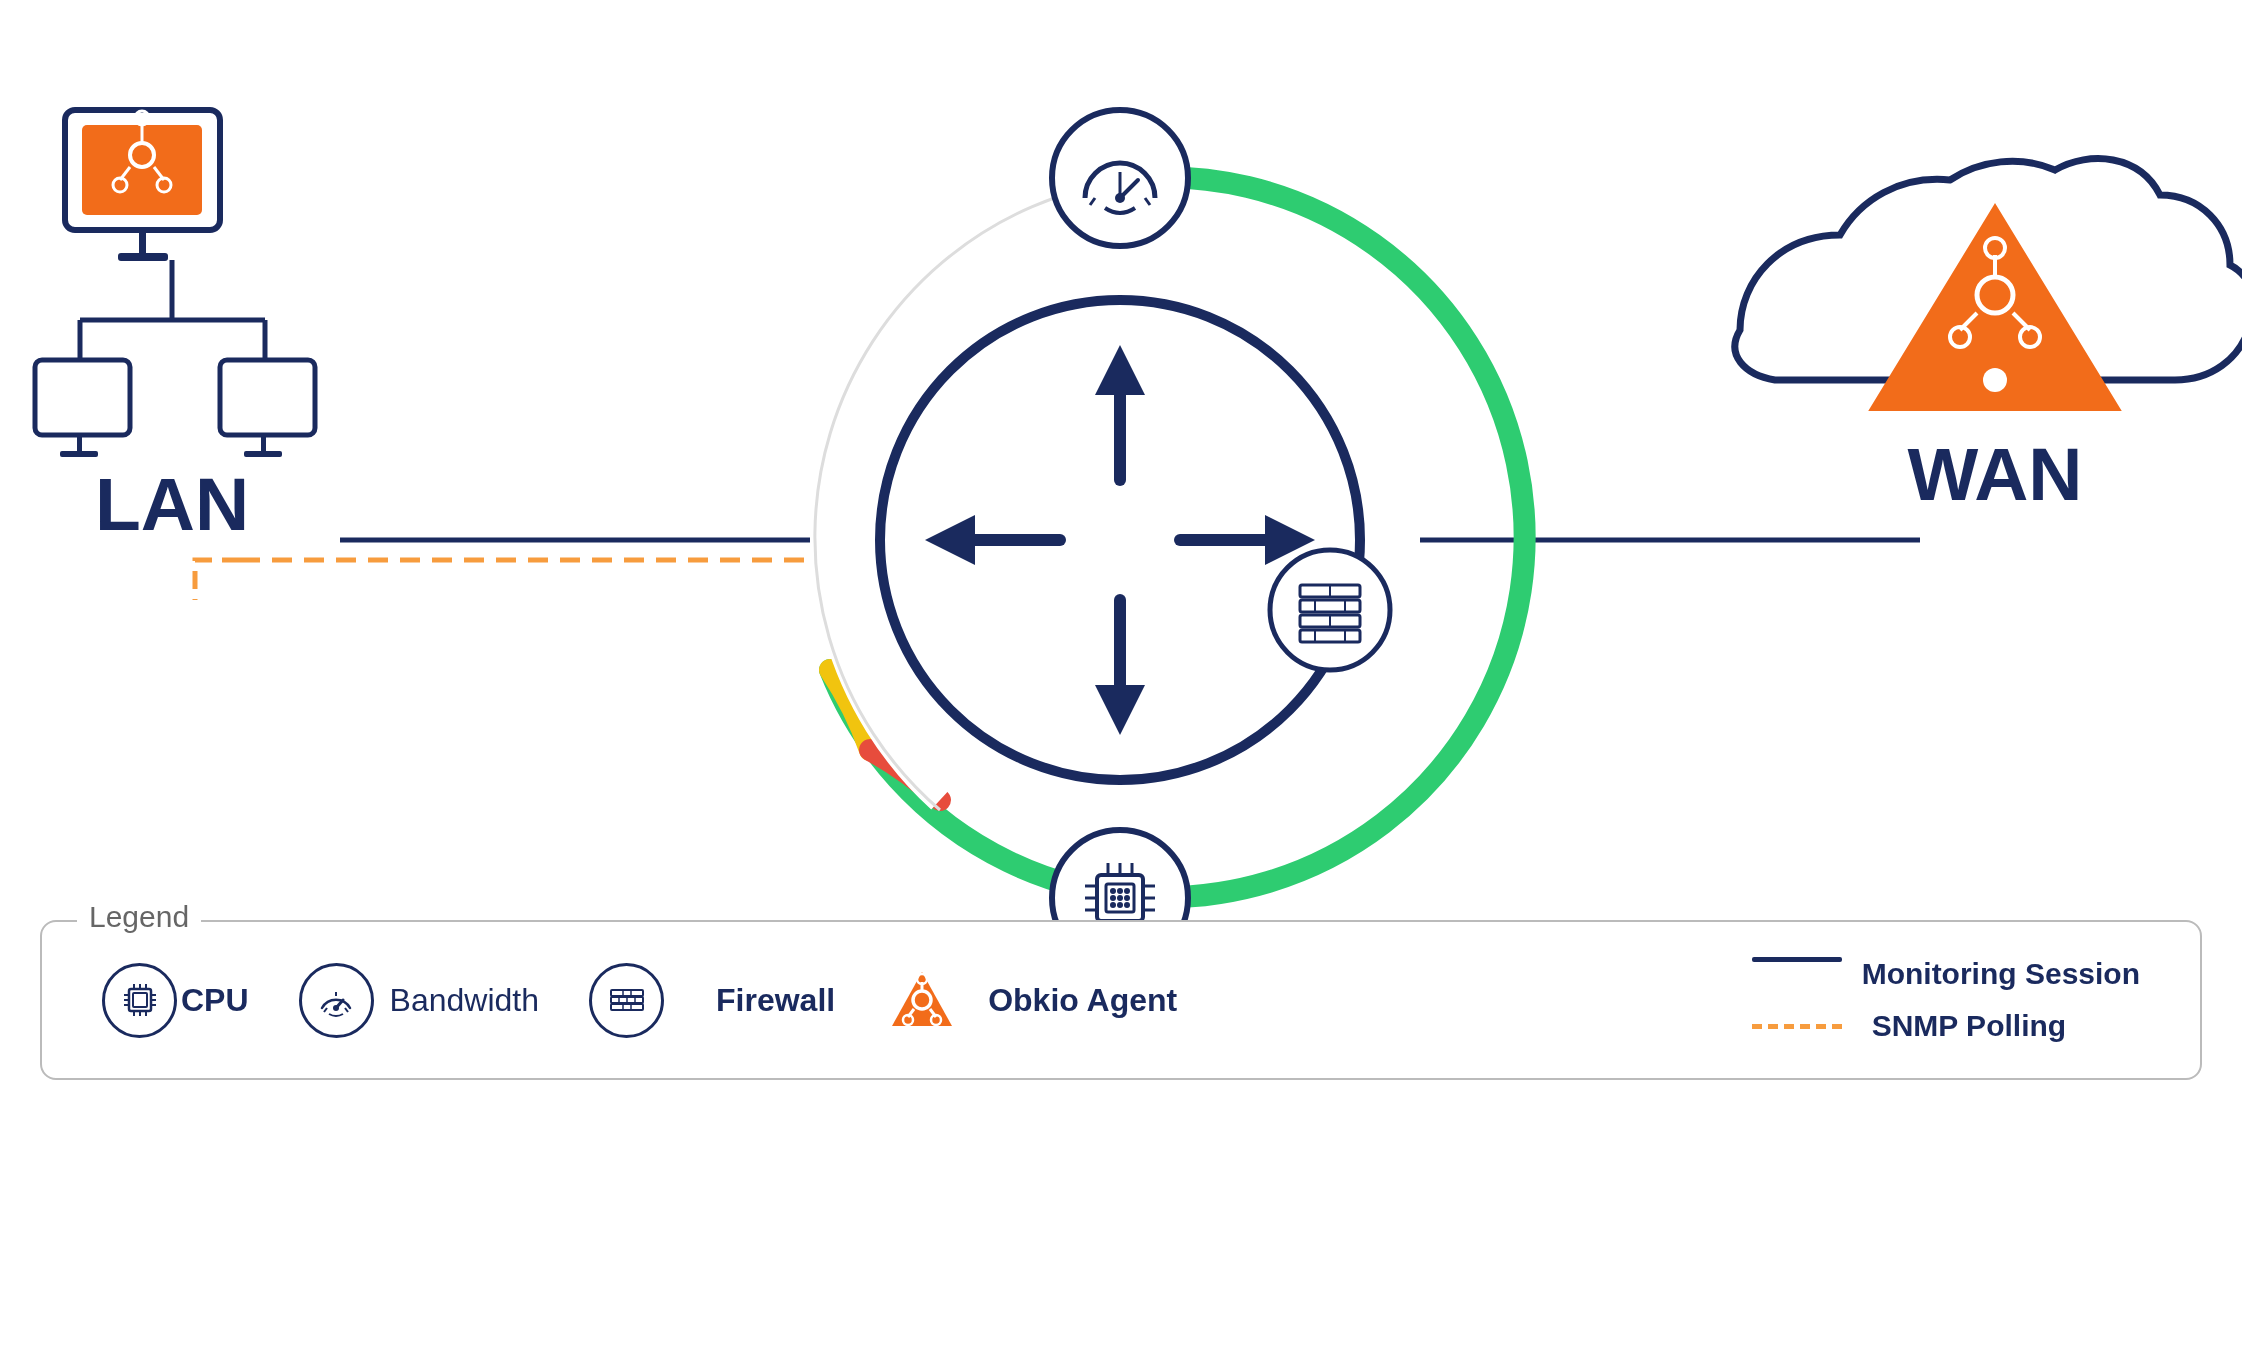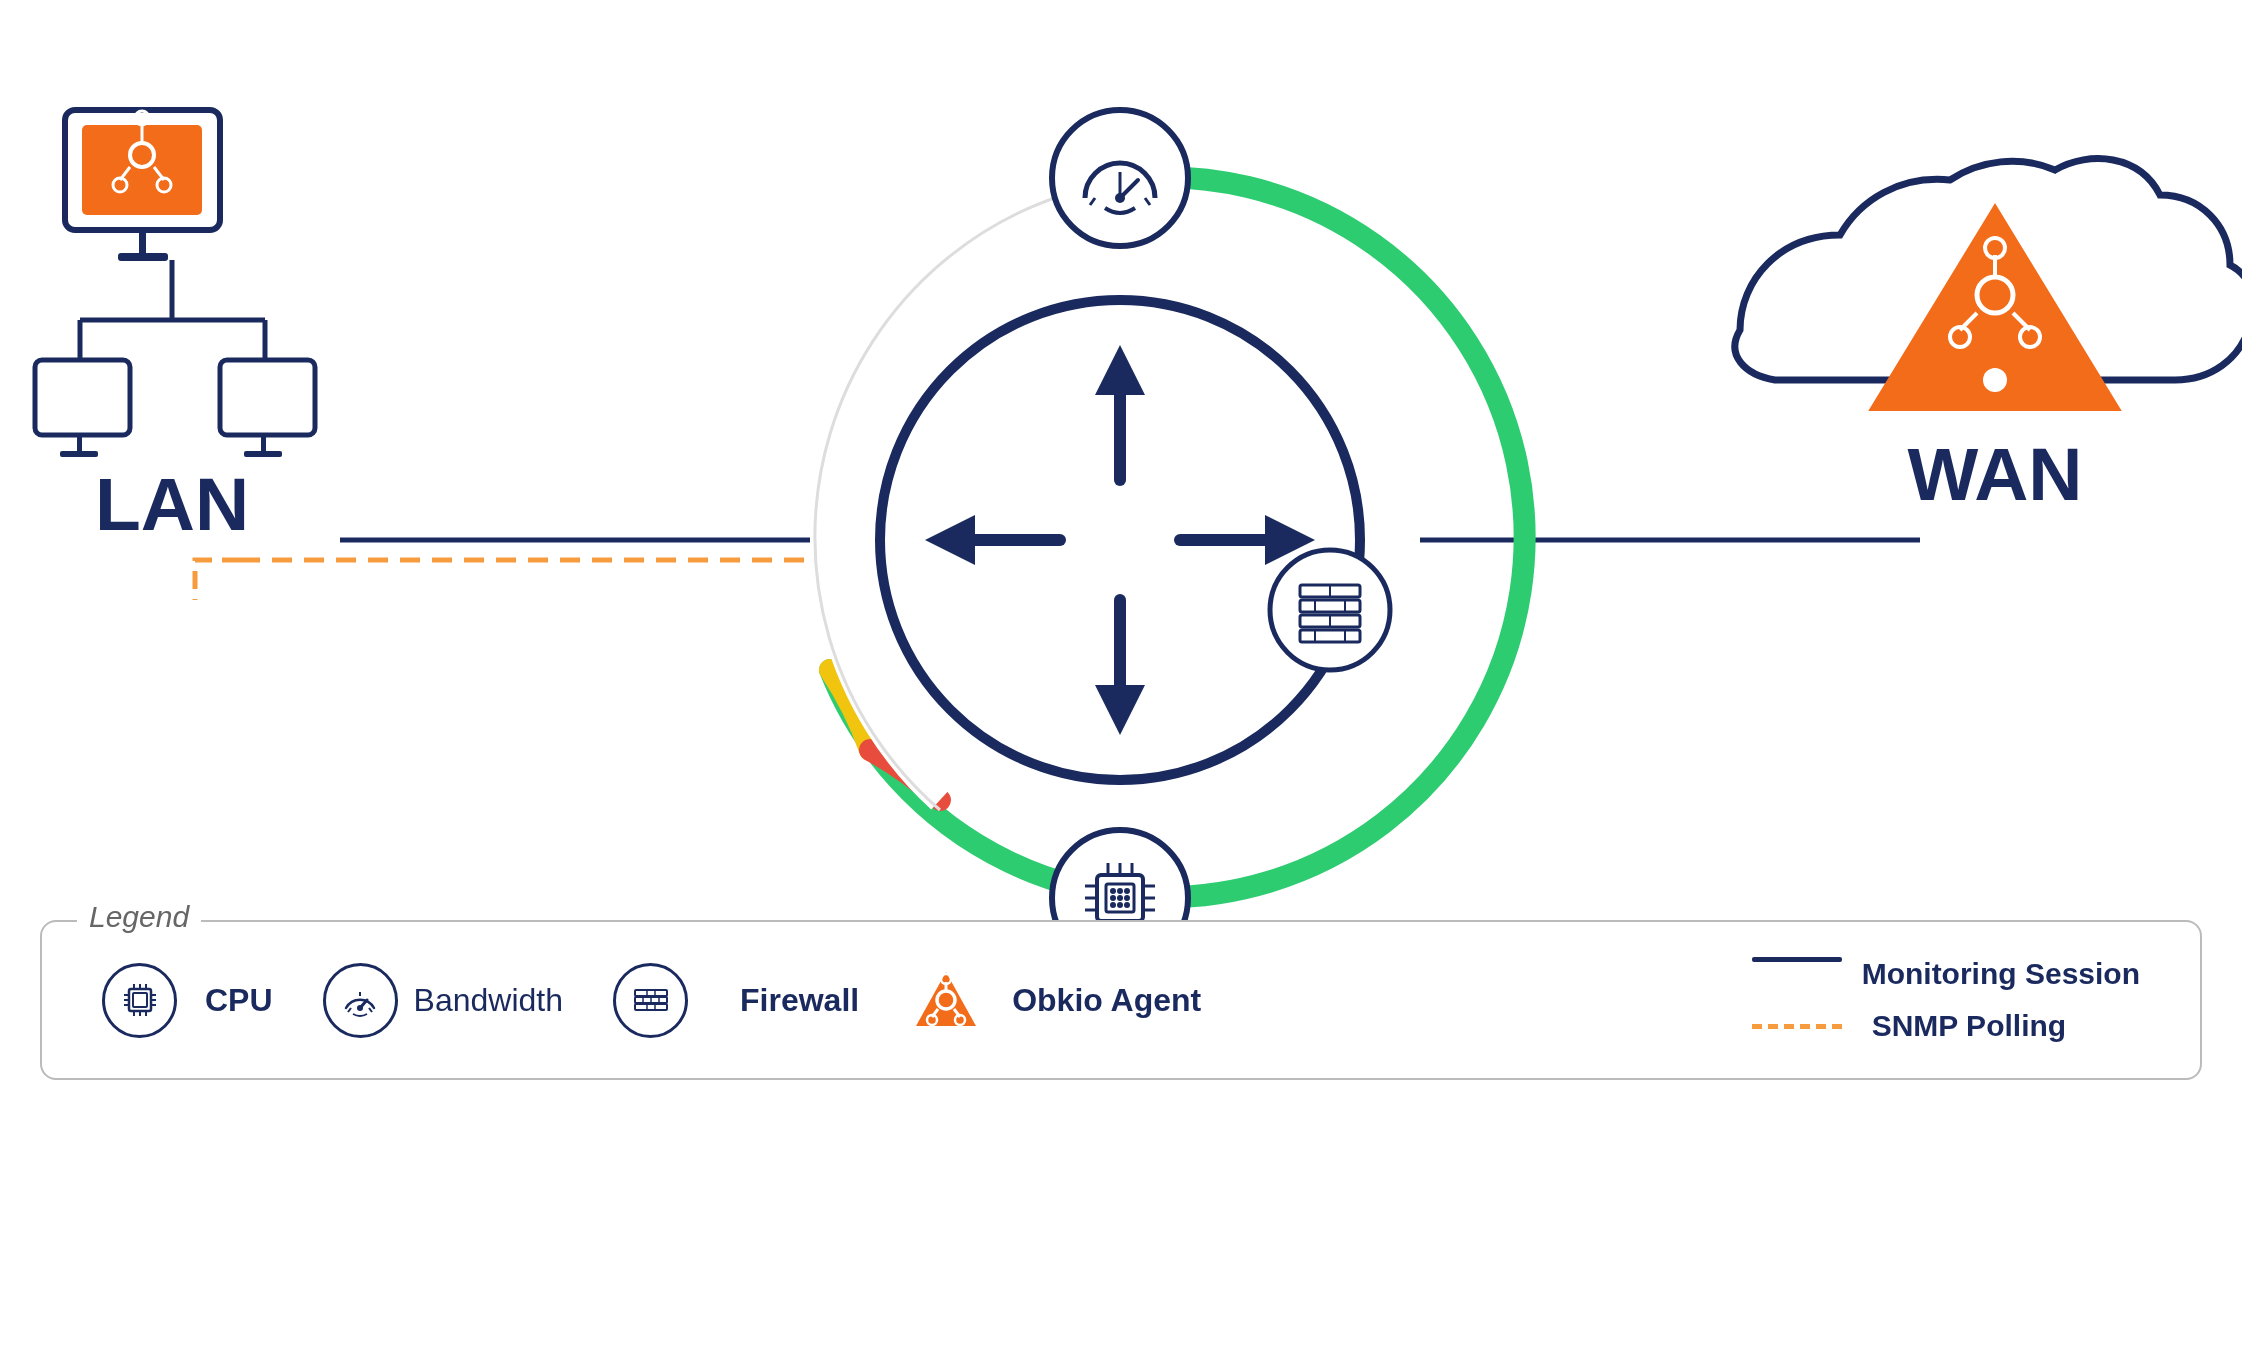--- a/index.html
+++ b/index.html
@@ -187,23 +187,23 @@
     <circle cx="1995" cy="198" r="10" fill="none" stroke="white" stroke-width="4"></circle>
 
     <circle cx="1995" cy="330" r="12" fill="white"></circle>
 
     <text x="1995" y="450" text-anchor="middle" font-size="75" font-weight="900" fill="#1a2a5e" font-family="Arial">WAN</text>
 
   </svg>
 
   <div style="position:absolute; bottom:20px; left:40px; right:40px; border:2px solid #bbb; border-radius:16px; padding:35px 60px; background:white; display:flex; align-items:center; gap:50px;">
 
-    <span style="position:absolute; top:-22px; left:35px; background:white; padding:0 12px; font-size:30px; color:#666; font-style:italic;">Legend</span>
-
-    <div style="display:flex; align-items:center; gap:28px;">
+    <span style="position:absolute; top:-22px; left:35px; background:white; padding:0 12px; font-size:30px; color:#666; ">Legend</span>
+
+    <div style="display:flex; align-items:center; gap:4px;">
       <div style="width:75px; height:75px; border:3px solid #1a2a5e; border-radius:50%; display:flex; align-items:center; justify-content:center;">
         <svg width="42" height="42" viewBox="0 0 42 42">
           <rect x="10" y="10" width="22" height="22" rx="2" fill="none" stroke="#1a2a5e" stroke-width="2.5"></rect>
           <rect x="14" y="14" width="14" height="14" rx="1" fill="none" stroke="#1a2a5e" stroke-width="2"></rect>
           <line x1="15" y1="10" x2="15" y2="5" stroke="#1a2a5e" stroke-width="2"></line>
           <line x1="21" y1="10" x2="21" y2="5" stroke="#1a2a5e" stroke-width="2"></line>
           <line x1="27" y1="10" x2="27" y2="5" stroke="#1a2a5e" stroke-width="2"></line>
           <line x1="15" y1="32" x2="15" y2="37" stroke="#1a2a5e" stroke-width="2"></line>
           <line x1="21" y1="32" x2="21" y2="37" stroke="#1a2a5e" stroke-width="2"></line>
           <line x1="27" y1="32" x2="27" y2="37" stroke="#1a2a5e" stroke-width="2"></line>

